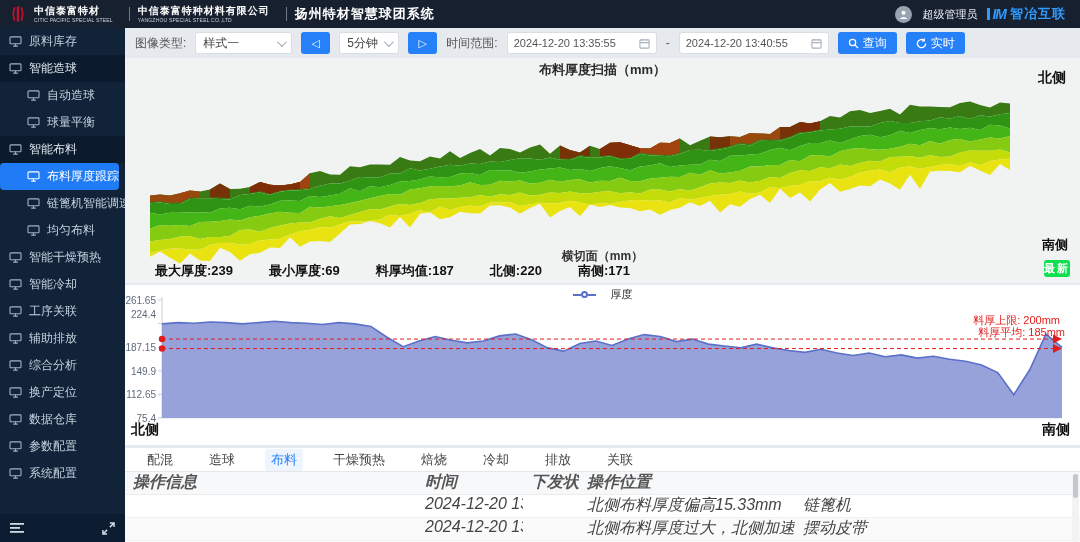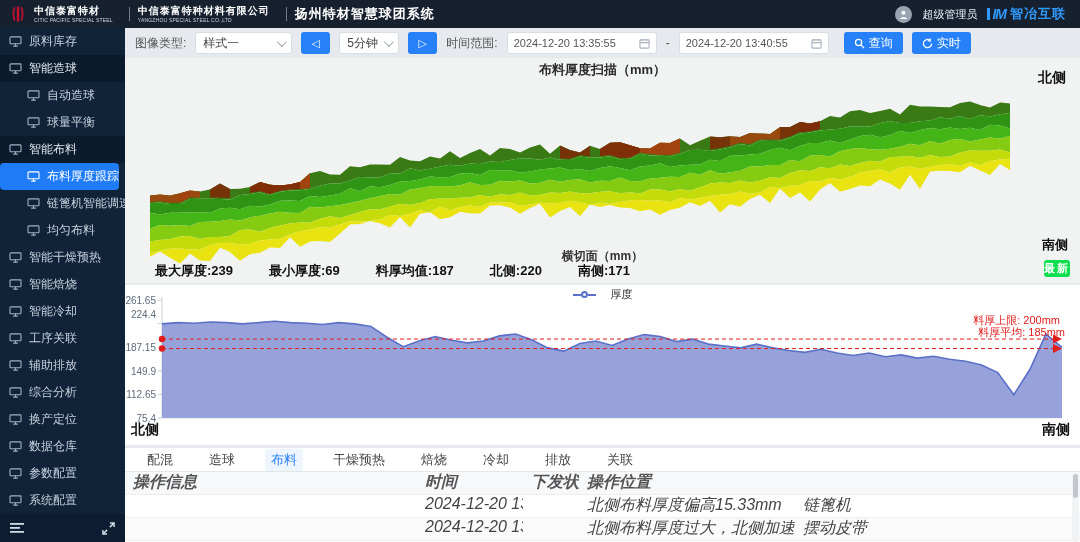--- a/index.html
+++ b/index.html
@@ -186,27 +186,20 @@
             <rect x="1" y="1" width="12" height="7.5" rx="1" fill="none" stroke="currentColor" stroke-width="1.2"></rect>
             <path d="M4.5 11 H9.5 M7 8.5 V11" stroke="currentColor" stroke-width="1.2" fill="none"></path>
           </svg>
           <span class="side-label">智能干燥预热</span>
         </div>
         <div class="side-item">
           <svg class="mi" width="13" height="11" viewBox="0 0 14 12">
             <rect x="1" y="1" width="12" height="7.5" rx="1" fill="none" stroke="currentColor" stroke-width="1.2"></rect>
             <path d="M4.5 11 H9.5 M7 8.5 V11" stroke="currentColor" stroke-width="1.2" fill="none"></path>
           </svg>
-          <span class="side-label">智能焙烧</span>
-        </div>
-        <div class="side-item">
-          <svg class="mi" width="13" height="11" viewBox="0 0 14 12">
-            <rect x="1" y="1" width="12" height="7.5" rx="1" fill="none" stroke="currentColor" stroke-width="1.2"></rect>
-            <path d="M4.5 11 H9.5 M7 8.5 V11" stroke="currentColor" stroke-width="1.2" fill="none"></path>
-          </svg>
           <span class="side-label">智能冷却</span>
         </div>
         <div class="side-item">
           <svg class="mi" width="13" height="11" viewBox="0 0 14 12">
             <rect x="1" y="1" width="12" height="7.5" rx="1" fill="none" stroke="currentColor" stroke-width="1.2"></rect>
             <path d="M4.5 11 H9.5 M7 8.5 V11" stroke="currentColor" stroke-width="1.2" fill="none"></path>
           </svg>
           <span class="side-label">工序关联</span>
         </div>
         <div class="side-item">
@@ -287,21 +280,21 @@
         </svg>
       </div>
       <span>-</span>
       <div class="dateinput">
         <span>2024-12-20 13:40:55</span>
         <svg width="11" height="11" viewBox="0 0 12 12">
           <rect x="1" y="2" width="10" height="9" rx="1" fill="none" stroke="#aab2bc" stroke-width="1.2"></rect>
           <path d="M1 5 H11 M3.5 1 V3 M8.5 1 V3" stroke="#aab2bc" stroke-width="1.2"></path>
         </svg>
       </div>
-      <button class="btn-blue" style="margin-left:6px;">
+      <button class="btn-blue" style="">
         <svg width="11" height="11" viewBox="0 0 12 12">
           <circle cx="5" cy="5" r="3.4" fill="none" stroke="#fff" stroke-width="1.4"></circle>
           <path d="M7.6 7.6 L11 11" stroke="#fff" stroke-width="1.4"></path>
         </svg>
         <span>查询</span>
       </button>
       <button class="btn-blue">
         <svg width="11" height="11" viewBox="0 0 12 12">
           <path d="M10.5 6 A4.5 4.5 0 1 1 8.8 2.5" fill="none" stroke="#fff" stroke-width="1.4"></path>
           <path d="M9 0.5 L9 3.2 L6.3 3.2" fill="none" stroke="#fff" stroke-width="1.4"></path>

